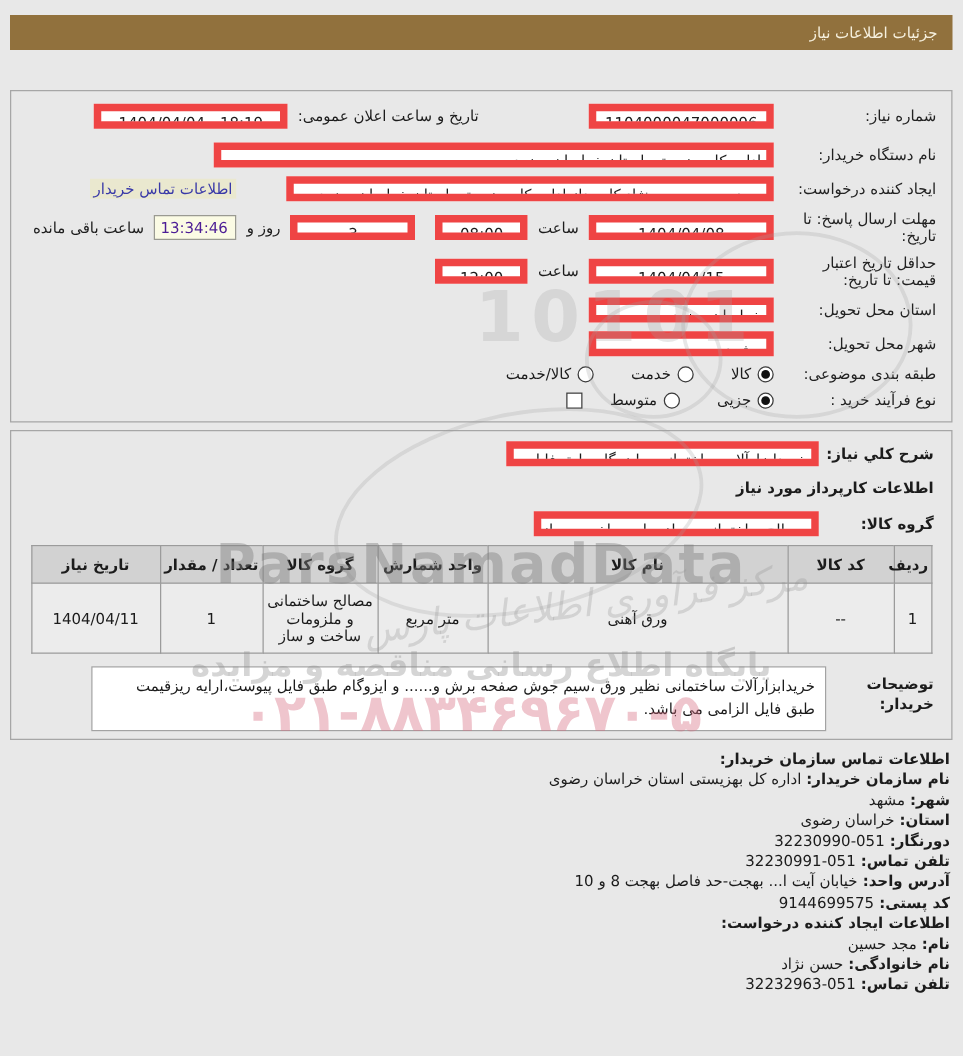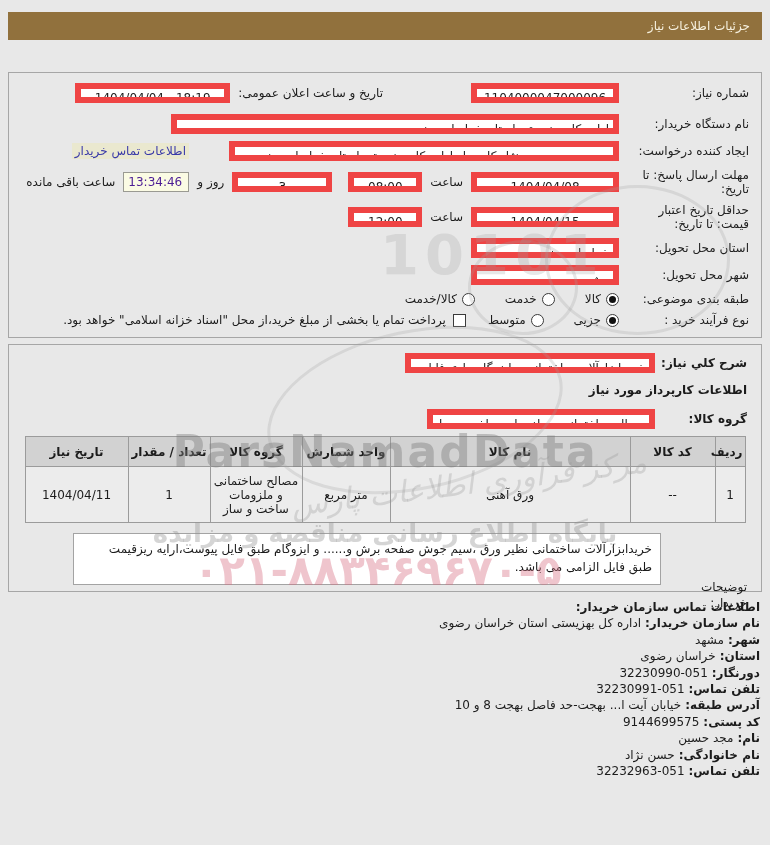--- a/index.html
+++ b/index.html
@@ -66,21 +66,21 @@
   }
   table.goods th, table.goods td {
     border:1px solid #9b9b9b; text-align:center; font-size:12px; padding:2px;
   }
   table.goods th { background:#d2d2d2; height:30px; font-weight:bold; }
   table.goods td { height:56px; background:#ececec; }
   .col-radif{width:30px} .col-code{width:85px} .col-name{width:240px}
   .col-unit{width:88px} .col-group{width:92px} .col-qty{width:82px} .col-date{width:103px}
   
   .notes-row { display:flex; align-items:flex-start; }
-  .notes-lbl { width:86px; flex:none; font-weight:normal; line-height:16px; padding-top:6px;margin-top:40px; }
+  .notes-lbl { width:86px; flex:none; font-weight:bold; line-height:16px; padding-top:6px; }
   .notes-box {
     width:588px; height:52px; background:#fff; border:1px solid #a3a3a3;
     padding:6px 8px; line-height:18px; overflow:hidden;
   }
   
   .contact { position:absolute; top:599px; right:10px; left:10px; line-height:16.4px; }
   .cline b { margin-left:4px; }
   .num-inline { direction:ltr; unicode-bidi:embed; }
   
   .wm { position:absolute; pointer-events:none; white-space:nowrap; z-index:9; }
@@ -184,21 +184,20 @@
     <span class="opt">کالا/خدمت</span>
   </div>
 
   <div class="row" style="margin-bottom:0">
     <div class="lbl">نوع فرآیند خرید :</div>
     <div class="radio checked"></div>
     <span class="opt">جزیی</span>
     <div class="radio"></div>
     <span class="opt" style="margin-left:22px">متوسط</span>
     <div class="checkbox"></div>
-    <span>پرداخت تمام یا بخشی از مبلغ خرید،از محل "اسناد خزانه اسلامی" خواهد بود.</span>
   </div>
 
 </div>
 
 <div class="gbox box2">
 
   <div class="row">
     <div class="glbl">شرح کلي نياز:</div>
     <div class="tbox" style="width:250px">خریدابزارآلات ساختمانی و ایزوگام طبق فایل پیوست</div>
   </div>
@@ -245,22 +244,23 @@
 
 </div>
 
 <div class="contact">
   <div class="bold">اطلاعات تماس سازمان خریدار:</div>
   <div class="cline"><b>نام سازمان خریدار:</b><span>اداره کل بهزیستی استان خراسان رضوی</span></div>
   <div class="cline"><b>شهر:</b><span>مشهد</span></div>
   <div class="cline"><b>استان:</b><span>خراسان رضوی</span></div>
   <div class="cline"><b>دورنگار:</b><span class="num-inline">32230990-051</span></div>
   <div class="cline"><b>تلفن تماس:</b><span class="num-inline">32230991-051</span></div>
-  <div class="cline"><b>آدرس طبقه:</b><span>خیابان آیت ا... بهجت-حد فاصل بهجت 8 و 10</span></div>
+  <div class="cline"><b>آدرس واحد:</b><span>خیابان آیت ا... بهجت-حد فاصل بهجت 8 و 10</span></div>
   <div class="cline"><b>کد پستی:</b><span class="num-inline">9144699575</span></div>
+  <div class="bold">اطلاعات ایجاد کننده درخواست:</div>
   <div class="cline"><b>نام:</b><span>مجد حسین</span></div>
   <div class="cline"><b>نام خانوادگی:</b><span>حسن نژاد</span></div>
   <div class="cline"><b>تلفن تماس:</b><span class="num-inline">32232963-051</span></div>
 </div>
 
 <div class="wm wm-digits">10101</div>
 <div class="wm wm-circle c1"></div>
 <div class="wm wm-circle c2"></div>
 <div class="wm wm-circle c3"></div>
 <div class="wm wm-brand">ParsNamadData</div>

